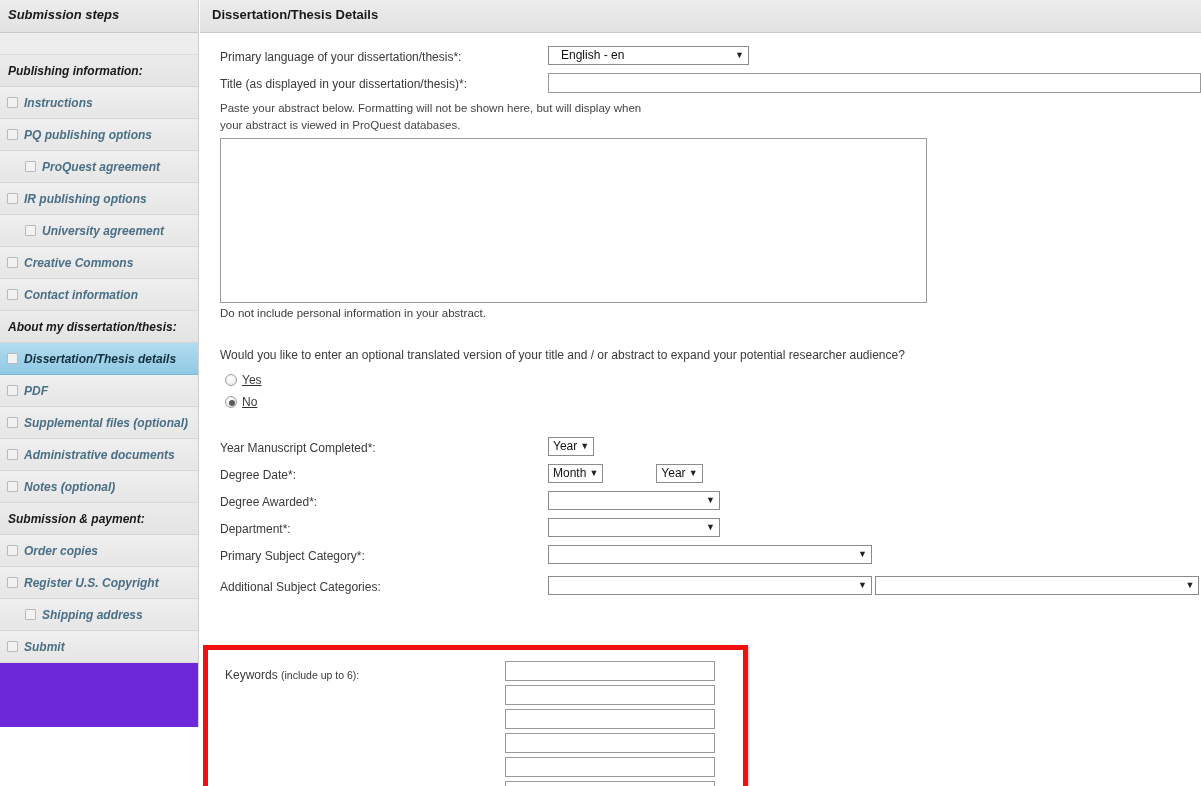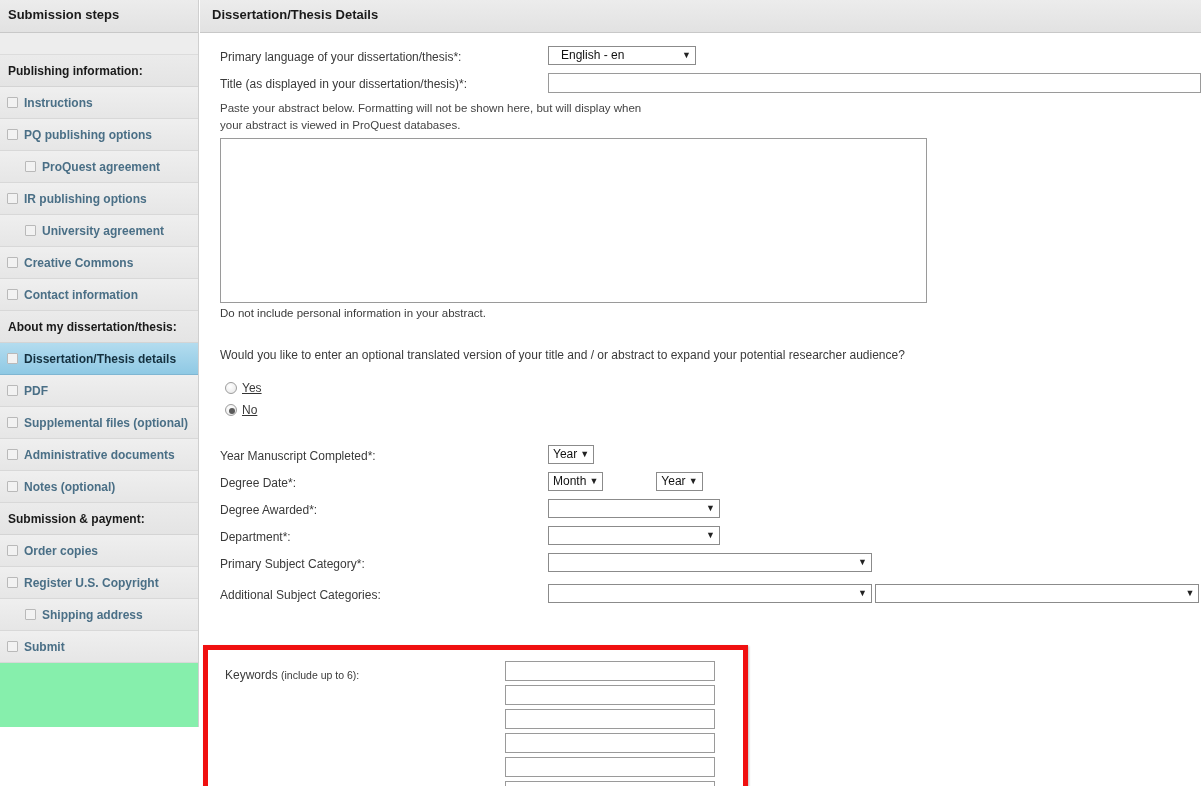--- a/index.html
+++ b/index.html
@@ -21,22 +21,23 @@
     height: 786px;
     background: #ffffff;
   }
 
   
   #sidebar {
     position: absolute;
     left: 0; top: 0;
     width: 199px;
     height: 727px;
-    background: #86efac;
+    background: #6d28d9;
     border-right: 1px solid #cfcfcf;
+    font-style: italic;
   }
   .side-header {
     height: 33px;
     line-height: 30px;
     padding-left: 8px;
     font-size: 13px;
     font-weight: bold;
     color: #1a1a1a;
     background: linear-gradient(to bottom, #ececec 0%, #e2e2e2 100%);
     border-bottom: 1px solid #c8c8c8;
@@ -138,21 +139,21 @@
     cursor: pointer;
   }
   .selbox .arrow {
     position: absolute;
     right: 4px; top: 3px;
     font-size: 9px;
     color: #222;
     line-height: 11px;
   }
   .selbox.auto { display: inline-block; }
-  .selbox.w168 { width: 148px; padding-left: 12px; }
+  .selbox.w168 { width: 201px; padding-left: 12px; }
   .selbox.w172 { width: 172px; }
   .selbox.w324 { width: 324px; }
 
   input.txt {
     font-family: "Liberation Sans", sans-serif;
     font-size: 12px;
     height: 20px;
     border: 1px solid #9a9a9a;
     background: #ffffff;
     padding: 0 3px;
@@ -174,21 +175,21 @@
   .helptext {
     font-size: 11.5px;
     color: #444;
     line-height: 17px;
   }
   .note {
     font-size: 11.5px;
     color: #3a3a3a;
   }
 
-  .radio-row { margin-left: 20px; margin-top: 12px; text-decoration: underline; }
+  .radio-row { margin-left: 20px; margin-top: 4px; text-decoration: underline; }
   .radio-line {
     display: flex;
     align-items: center;
     height: 18px;
     margin-left: 5px;
   }
   .rad {
     display: inline-block;
     width: 12px; height: 12px;
     border-radius: 50%;

